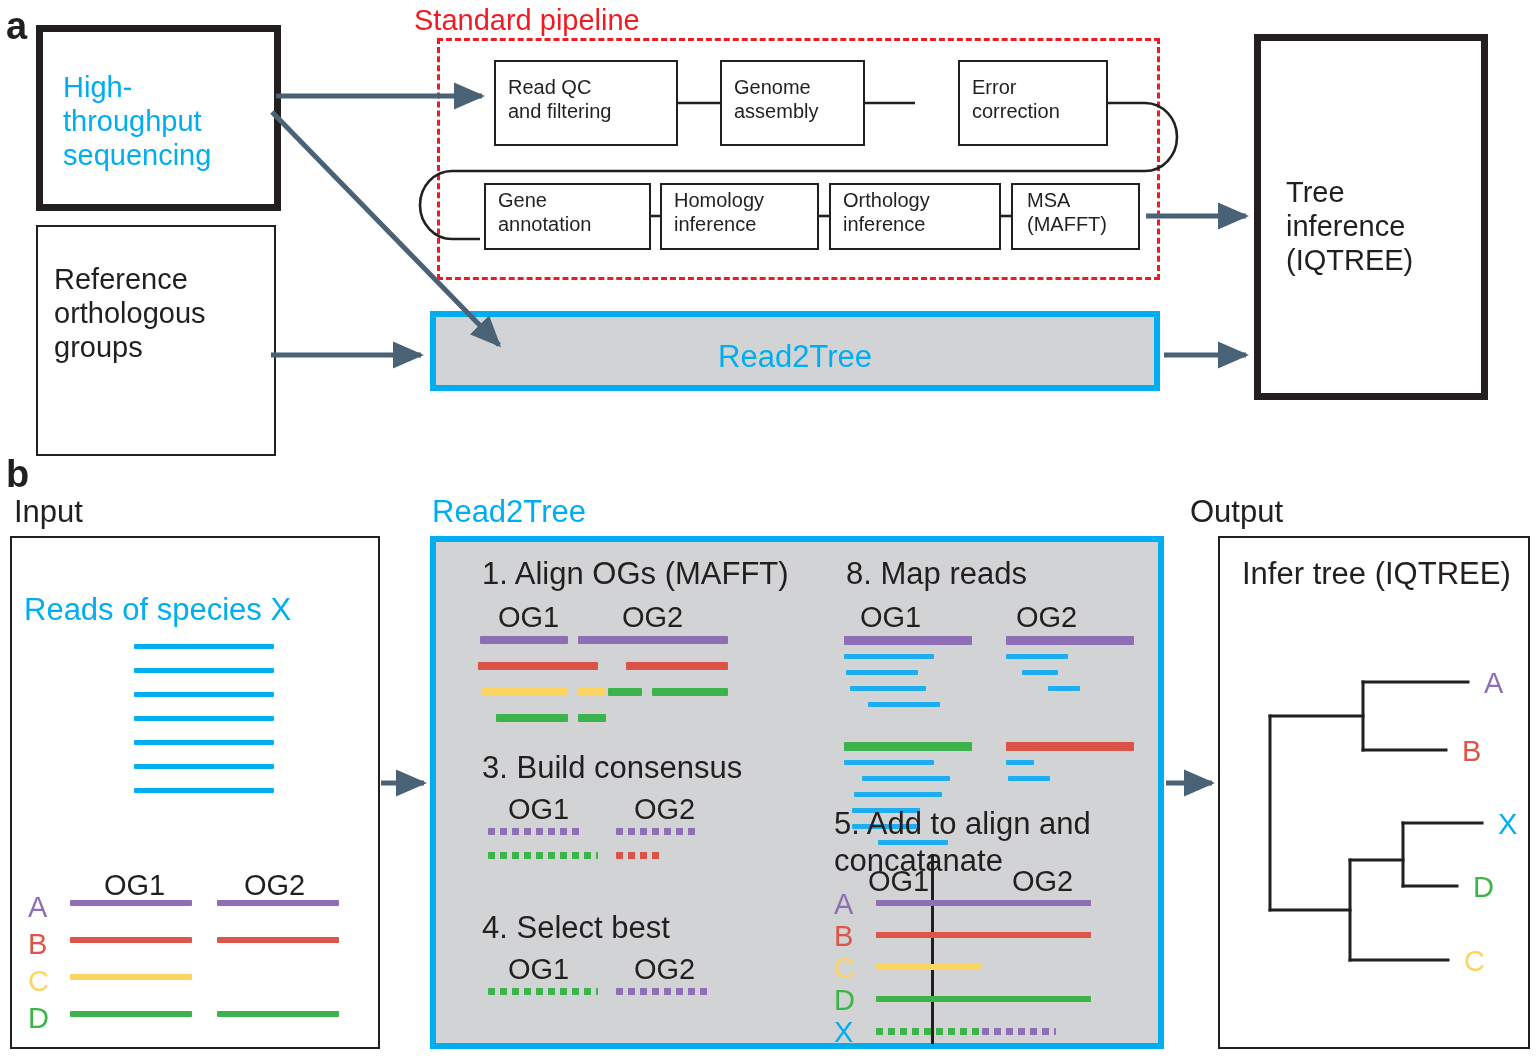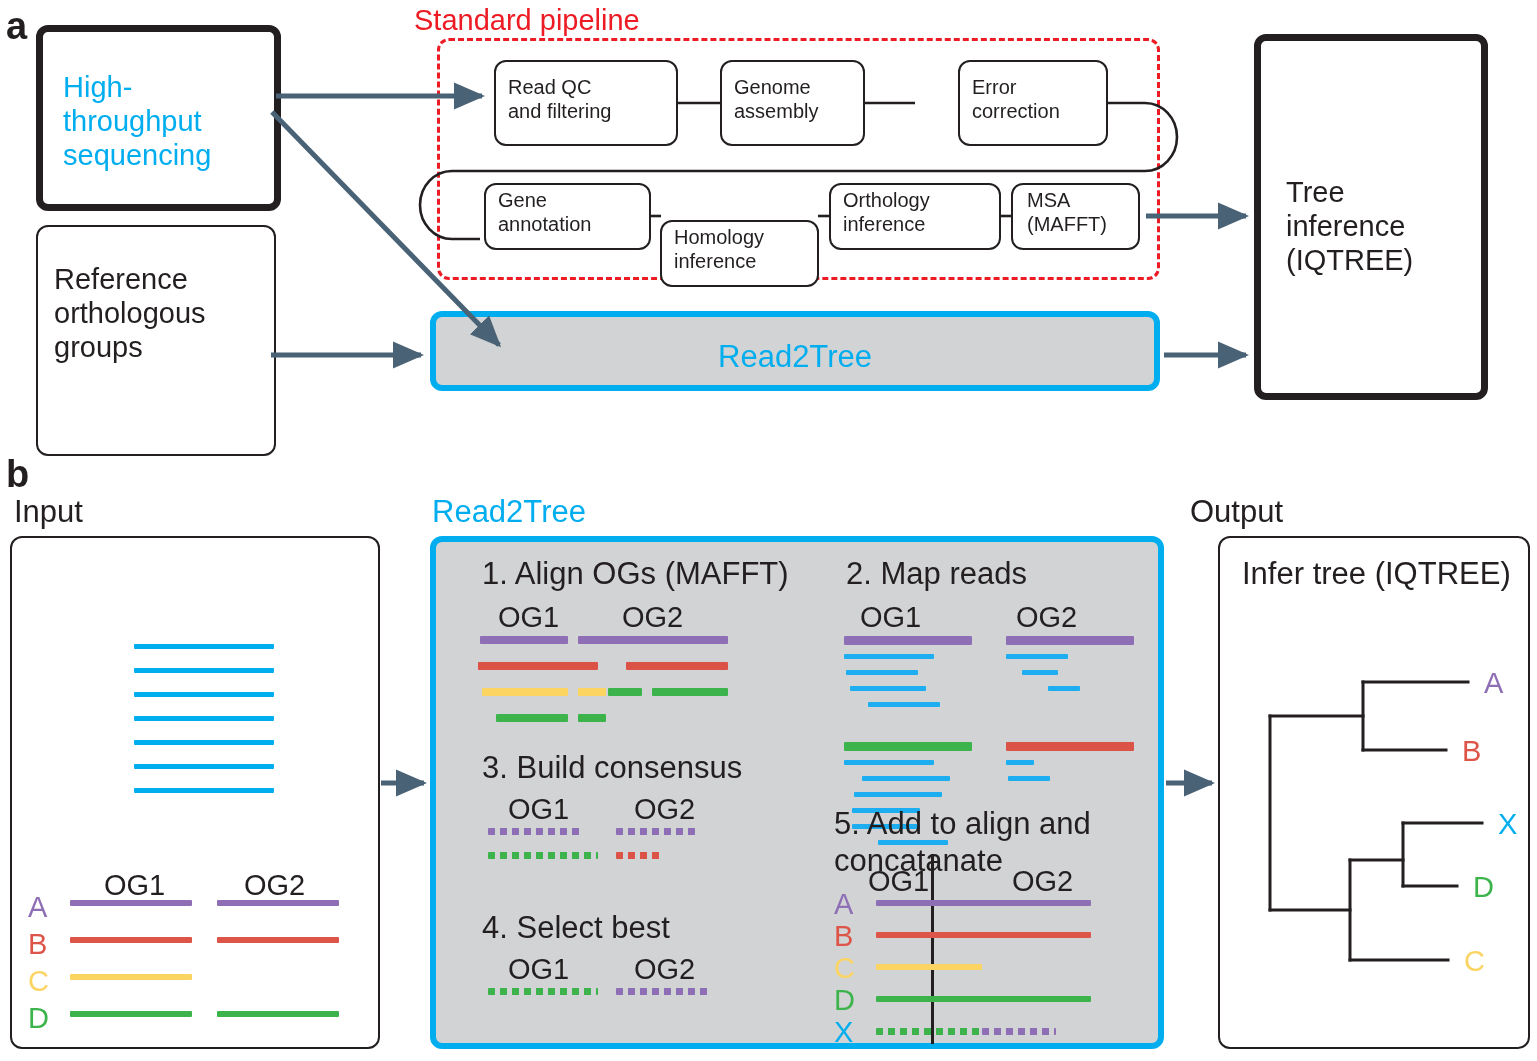--- a/index.html
+++ b/index.html
@@ -1,21 +1,21 @@
 <!DOCTYPE html>
 <html><head>
 <meta charset="utf-8">
 <style>
   html,body{margin:0;padding:0;background:#fff;}
   body{width:1537px;height:1061px;position:relative;
        font-family:"Liberation Sans","DejaVu Sans",sans-serif;color:#231f20;
        overflow:hidden;}
   .abs{position:absolute;}
   .panel-letter{font-weight:bold;font-size:38px;line-height:1;color:#231f20;}
-  .box{position:absolute;box-sizing:border-box;background:#fff;border-radius:12px;}
+  .box{position:absolute;box-sizing:border-box;background:#fff;}
   .box-thick{border:7px solid #231f20;}
   .box-thin{border:2.5px solid #231f20;}
   .box-blue{border:6px solid #00AEEF;background:#d2d3d4;}
   .box-dashed-red{border:3.5px dashed #ED1C24;background:transparent;}
   .lbl{position:absolute;line-height:1.18;white-space:pre-line;}
   .cyan{color:#00AEEF;}
   .red{color:#ED1C24;}
   .t26{font-size:20px;}
   .t28{font-size:29px;}
   .t30{font-size:31px;}
@@ -63,21 +63,21 @@
 </div>
 <div class="box box-thin" style="left:914px;top:60px;width:150px;height:86px;margin-left:44px;">
   <div class="lbl t26" style="left:12px;top:14px;">Error
 correction</div>
 </div>
 
 <div class="box box-thin" style="left:484px;top:183px;width:167px;height:67px;">
   <div class="lbl t26" style="left:12px;top:4px;">Gene
 annotation</div>
 </div>
-<div class="box box-thin" style="left:660px;top:183px;width:159px;height:67px;margin-top:37px;">
+<div class="box box-thin" style="left:660px;top:183px;width:159px;height:67px;">
   <div class="lbl t26" style="left:12px;top:4px;">Homology
 inference</div>
 </div>
 <div class="box box-thin" style="left:829px;top:183px;width:172px;height:67px;">
   <div class="lbl t26" style="left:12px;top:4px;">Orthology
 inference</div>
 </div>
 <div class="box box-thin" style="left:1011px;top:183px;width:129px;height:67px;">
   <div class="lbl t26" style="left:14px;top:4px;">MSA
 (MAFFT)</div>
@@ -107,20 +107,21 @@
     <line x1="1164" y1="355" x2="1246" y2="355"></line>
   </g>
 </svg>
 
 <div class="lbl panel-letter" style="left:6px;top:452px;">b</div>
 <div class="lbl t30" style="left:14px;top:494px;">Input</div>
 <div class="lbl t30 cyan" style="left:432px;top:494px;">Read2Tree</div>
 <div class="lbl t30" style="left:1190px;top:494px;">Output</div>
 
 <div class="box box-thin" style="left:10px;top:536px;width:370px;height:513px;">
+  <div class="lbl t30 cyan" style="left:12px;top:54px;">Reads of species X</div>
   <div class="abs" id="reads-stack" style="left:122px;top:106px;width:140px;">
       <div class="seg" style="left: 0px; top: 0px; width: 140px; height: 5px; background: rgb(0, 174, 239);"></div>
       <div class="seg" style="left: 0px; top: 24px; width: 140px; height: 5px; background: rgb(0, 174, 239);"></div>
       <div class="seg" style="left: 0px; top: 48px; width: 140px; height: 5px; background: rgb(0, 174, 239);"></div>
       <div class="seg" style="left: 0px; top: 72px; width: 140px; height: 5px; background: rgb(0, 174, 239);"></div>
       <div class="seg" style="left: 0px; top: 96px; width: 140px; height: 5px; background: rgb(0, 174, 239);"></div>
       <div class="seg" style="left: 0px; top: 120px; width: 140px; height: 5px; background: rgb(0, 174, 239);"></div>
       <div class="seg" style="left: 0px; top: 144px; width: 140px; height: 5px; background: rgb(0, 174, 239);"></div>
     </div>
   <div class="lbl t28" style="left:92px;top:330px;">OG1</div>
@@ -154,21 +155,21 @@
       <div class="seg" style="left: 16px; top: 78px; width: 72px; height: 8px; background: rgb(60, 180, 75);"></div>
       <div class="seg" style="left: 98px; top: 78px; width: 28px; height: 8px; background: rgb(60, 180, 75);"></div>
     </div>
   <div class="abs" id="s1-og2" style="left:172px;top:94px;">
       <div class="seg" style="left: 0px; top: 0px; width: 120px; height: 8px; background: rgb(142, 111, 181);"></div>
       <div class="seg" style="left: 18px; top: 26px; width: 102px; height: 8px; background: rgb(219, 82, 71);"></div>
       <div class="seg" style="left: 0px; top: 52px; width: 34px; height: 8px; background: rgb(60, 180, 75);"></div>
       <div class="seg" style="left: 44px; top: 52px; width: 76px; height: 8px; background: rgb(60, 180, 75);"></div>
     </div>
 
-  <div class="lbl t30" style="left:410px;top:14px;">2. Map reads</div>
+  <div class="lbl t30" style="left:410px;top:14px;">8. Map reads</div>
   <div class="lbl t28" style="left:424px;top:58px;">OG1</div>
   <div class="lbl t28" style="left:580px;top:58px;">OG2</div>
   <div class="abs" id="s2-og1" style="left:408px;top:94px;">
       <div class="seg" style="left: 0px; top: 0px; width: 128px; height: 9px; background: rgb(142, 111, 181);"></div>
       <div class="seg" style="left: 0px; top: 18px; width: 90px; height: 5px; background: rgb(29, 174, 242);"></div>
       <div class="seg" style="left: 2px; top: 34px; width: 72px; height: 5px; background: rgb(29, 174, 242);"></div>
       <div class="seg" style="left: 6px; top: 50px; width: 76px; height: 5px; background: rgb(29, 174, 242);"></div>
       <div class="seg" style="left: 24px; top: 66px; width: 72px; height: 5px; background: rgb(29, 174, 242);"></div>
       <div class="seg" style="left: 0px; top: 106px; width: 128px; height: 9px; background: rgb(60, 180, 75);"></div>
       <div class="seg" style="left: 0px; top: 124px; width: 90px; height: 5px; background: rgb(29, 174, 242);"></div>

